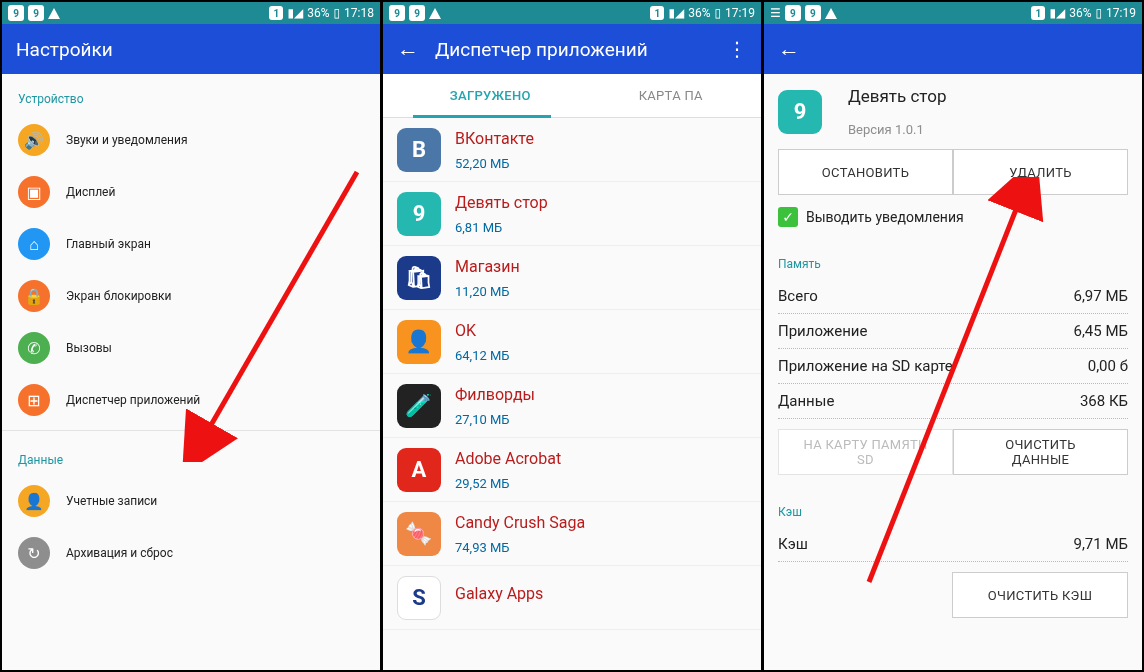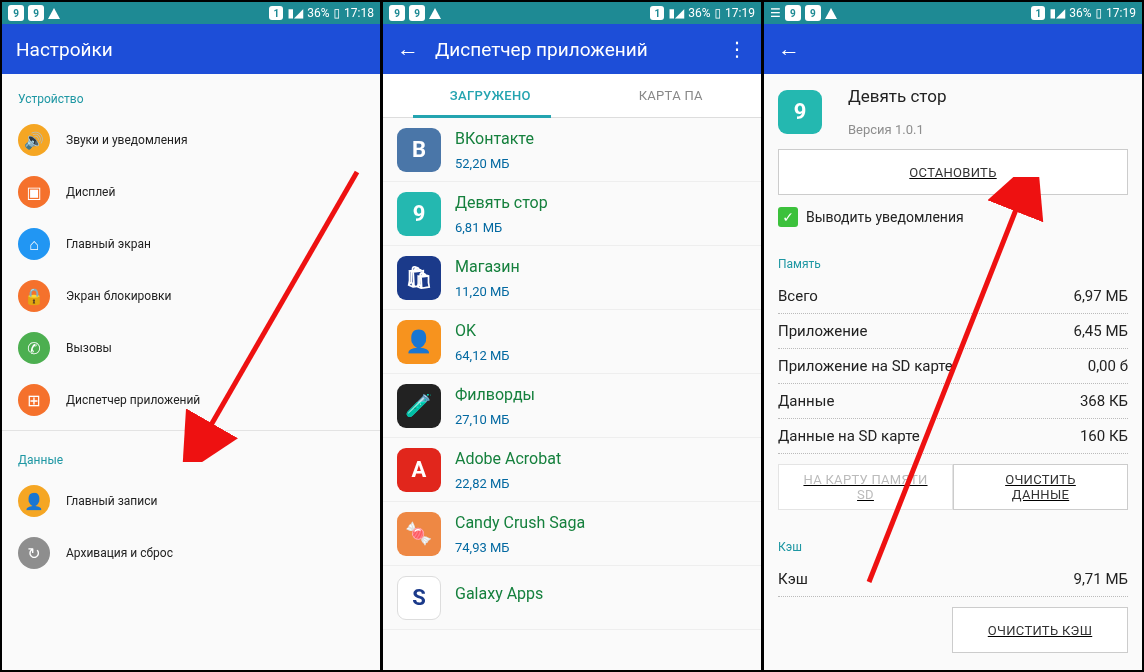--- a/index.html
+++ b/index.html
@@ -79,28 +79,28 @@
   .divider { height: 1px; background: #e3e3e3; margin: 4px 0; }
 
   .tabs { display:flex; height:44px; background:#fff; border-bottom:1px solid #ddd; }
   .tab { flex:1; display:flex; align-items:center; justify-content:center; font-size:13px; color:#888; letter-spacing:0.3px; cursor:pointer; position:relative; }
   .tab.active { color:#24a4b0; font-weight:500;padding-left:17px; }
   .tab.active::after { content:""; position:absolute; bottom:-1px; left:15%; right:15%; height:3px; background:#24a4b0; }
 
   .app-row { display:flex; align-items:center; height:64px; padding:0 14px; border-bottom:1px solid #eee; cursor:pointer; }
   .app-icon { width:44px; height:44px; border-radius:9px; margin-right:14px; display:flex; align-items:center; justify-content:center; font-weight:bold; color:#fff; font-size:22px; flex-shrink:0; }
   .app-row .meta { display:flex; flex-direction:column; }
-  .app-row .name { font-size:16px; color:#15803d; }
+  .app-row .name { font-size:16px; color:#b91c1c; }
   .app-row .size { font-size:13px; color:#0369a1;margin-top:8px; }
 
   .detail { padding: 12px 14px; }
   .detail-header { display:flex; align-items:center; gap:12px; margin-bottom:12px; }
   .detail-title { font-size:17px; color:#222; }
   .detail-version { font-size:13px; color:#8e8e8e;margin-top:16px; }
-  .btnrow { display:flex; margin-bottom:12px;text-decoration:underline; }
+  .btnrow { display:flex; margin-bottom:12px; }
   .btn {
     flex:1; height:46px; border:1px solid #ccc; background:#fff;
     display:flex; align-items:center; justify-content:center;
     font-size:13px; color:#333; letter-spacing:0.3px;
     flex-direction:column; cursor:pointer;
   }
   .btn.disabled { color:#bbb; border-color:#e4e4e4; cursor:default; }
   .checkrow { display:flex; align-items:center; gap:8px; font-size:14px; color:#222; margin-bottom:12px; }
   .checkbox { width:20px; height:20px; background:#3cc13c; border-radius:3px; display:flex; align-items:center; justify-content:center; color:#fff; font-size:14px; }
 
@@ -156,21 +156,21 @@
         <div class="row">
           <div class="row-icon" style="background: rgb(245, 113, 44);">⊞</div>
           <div class="row-label">Диспетчер приложений</div>
         </div>
       </div>
     <div class="divider"></div>
     <div class="section-head">Данные</div>
     <div id="s1-personal">
         <div class="row">
           <div class="row-icon" style="background: rgb(245, 166, 35);">👤</div>
-          <div class="row-label">Главный записи</div>
+          <div class="row-label">Учетные записи</div>
         </div>
         <div class="row">
           <div class="row-icon" style="background: rgb(142, 142, 142);">↻</div>
           <div class="row-label">Архивация и сброс</div>
         </div>
       </div>
   </div>
   <svg class="arrow" style="left:180px; top:160px;" width="190" height="300">
     <defs>
         <marker id="ah1" markerWidth="12" markerHeight="12" refX="2" refY="6" orient="auto">
@@ -238,21 +238,21 @@
         <div class="app-icon" style="background: rgb(34, 34, 34);">🧪</div>
         <div class="meta">
           <div class="name">Филворды</div>
           <div class="size">27,10 МБ</div>
         </div>
       </div>
       <div class="app-row">
         <div class="app-icon" style="background: rgb(225, 38, 28);">A</div>
         <div class="meta">
           <div class="name">Adobe Acrobat</div>
-          <div class="size">22,82 МБ</div>
+          <div class="size">29,52 МБ</div>
         </div>
       </div>
       <div class="app-row">
         <div class="app-icon" style="background: rgb(238, 136, 68);">🍬</div>
         <div class="meta">
           <div class="name">Candy Crush Saga</div>
           <div class="size">74,93 МБ</div>
         </div>
       </div>
       <div class="app-row">
@@ -289,20 +289,21 @@
     <div class="detail">
       <div class="detail-header">
         <div class="app-icon" style="background:#24b8b0;">9</div>
         <div>
           <div class="detail-title">Девять стор</div>
           <div class="detail-version">Версия 1.0.1</div>
         </div>
       </div>
       <div class="btnrow">
         <div class="btn">ОСТАНОВИТЬ</div>
+        <div class="btn">УДАЛИТЬ</div>
       </div>
       <div class="checkrow">
         <div class="checkbox">✓</div>
         <span>Выводить уведомления</span>
       </div>
       <div class="section-head" style="padding-left:0">Память</div>
       <div id="s3-mem">
           <div class="kv">
             <span>Всего</span>
             <span>6,97 МБ</span>
@@ -312,24 +313,20 @@
             <span>6,45 МБ</span>
           </div>
           <div class="kv">
             <span>Приложение на SD карте</span>
             <span>0,00 б</span>
           </div>
           <div class="kv">
             <span>Данные</span>
             <span>368 КБ</span>
           </div>
-          <div class="kv">
-            <span>Данные на SD карте</span>
-            <span>160 КБ</span>
-          </div>
         </div>
       <div class="btnrow" style="margin-top:10px;">
         <div class="btn disabled">
           <span>НА КАРТУ ПАМЯТИ</span>
           <span>SD</span>
         </div>
         <div class="btn">
           <span>ОЧИСТИТЬ</span>
           <span>ДАННЫЕ</span>
         </div>

